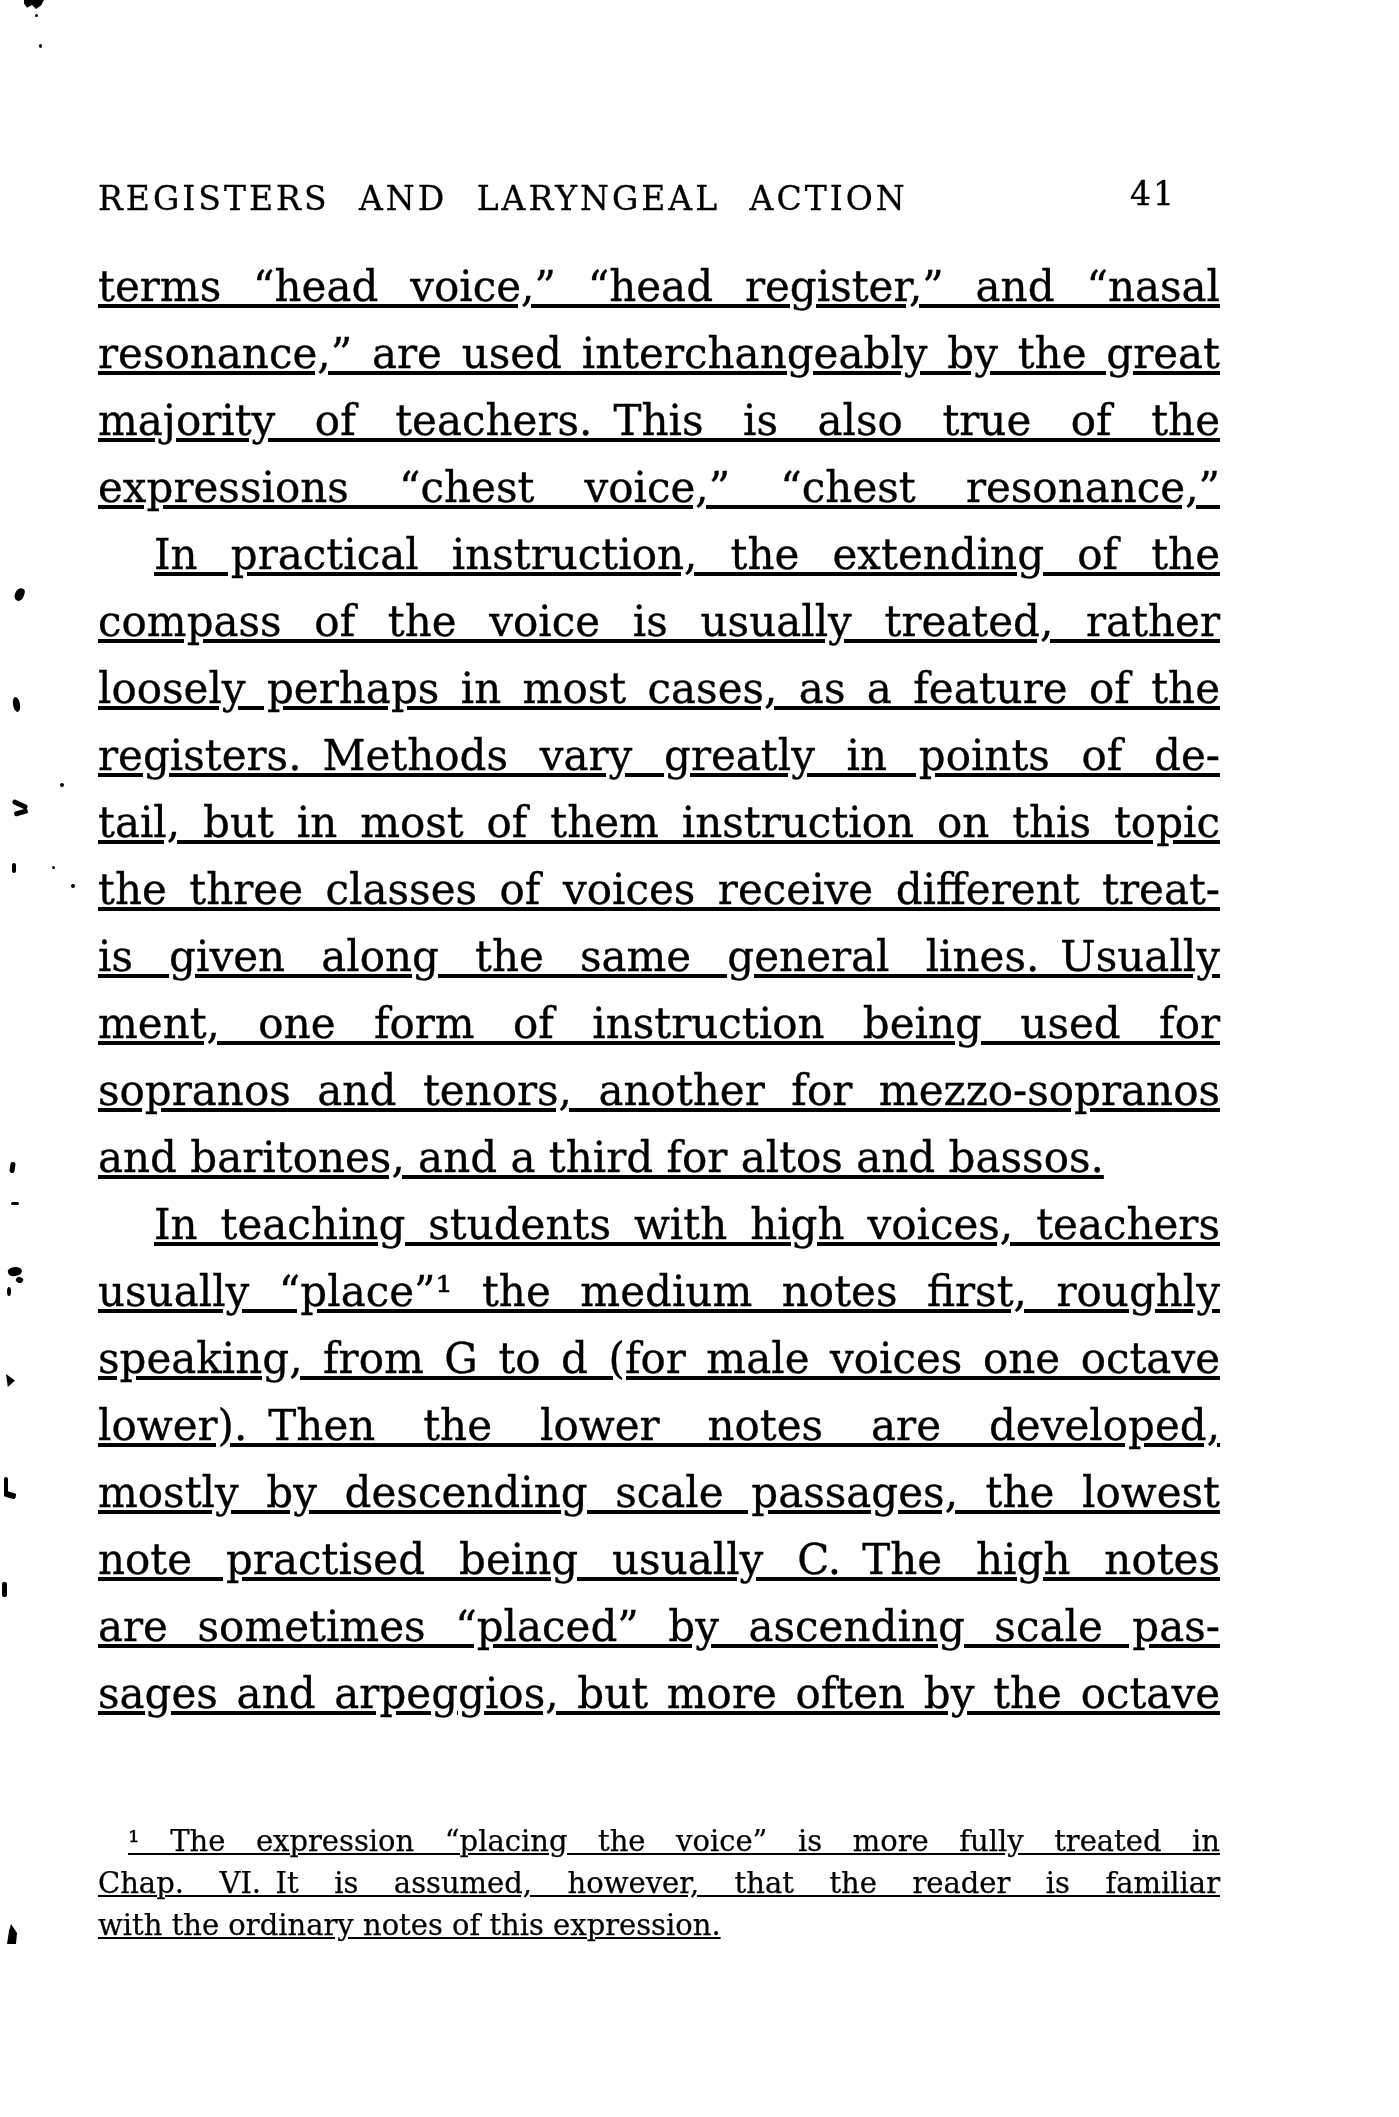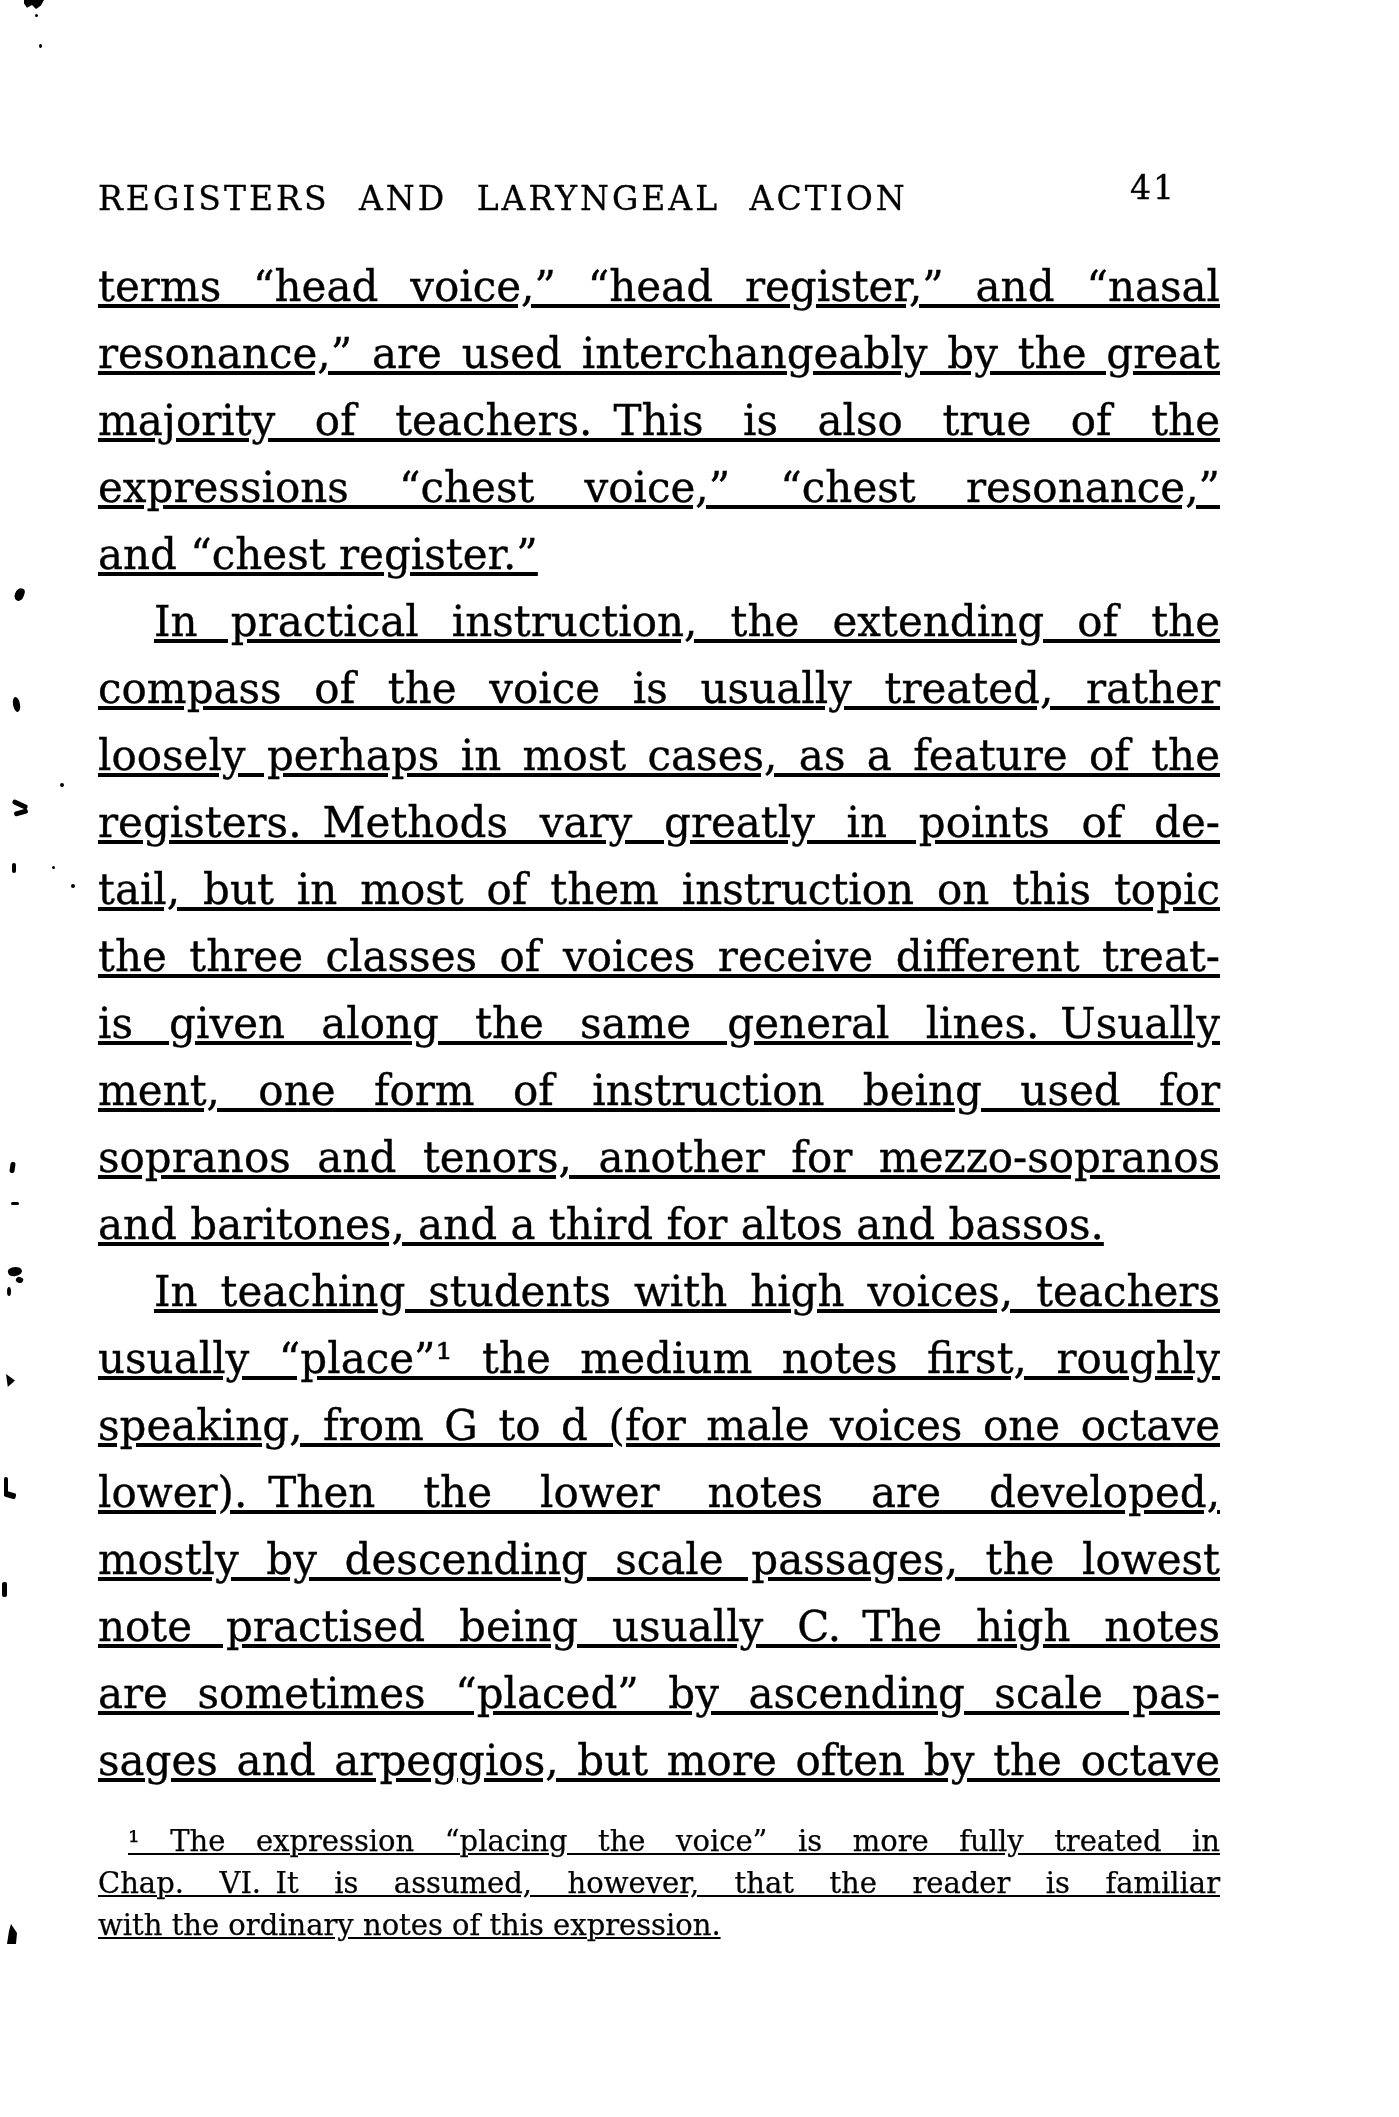--- a/index.html
+++ b/index.html
@@ -23,21 +23,21 @@
     width: 1122px;
     text-align: left;
     font-size: 33px;
     letter-spacing: 3px;
     word-spacing: 16px;
     white-space: nowrap;
     -webkit-text-stroke: 0.3px #000;
   }
   .page-number {
     position: absolute;
-    top: 168px;
+    top: 174px;
     left: 1130px;
     font-size: 33px;
     letter-spacing: 2px;
     -webkit-text-stroke: 0.3px #000;
   }
   .body-text {
     position: absolute;
     top: 253px;
     left: 98px;
     width: 1122px;
@@ -76,21 +76,20 @@
 
   <div class="running-head">REGISTERS AND LARYNGEAL ACTION</div>
 
   <div class="page-number">41</div>
 
   <div class="body-text">
       <div class="line">terms “head voice,” “head register,” and “nasal</div>
       <div class="line">resonance,” are used interchangeably by the great</div>
       <div class="line">majority of teachers. This is also true of the</div>
       <div class="line">expressions “chest voice,” “chest resonance,”</div>
-      <div class="line no-just">and “chest register.”</div>
       <div class="line indent">In practical instruction, the extending of the</div>
       <div class="line">compass of the voice is usually treated, rather</div>
       <div class="line">loosely perhaps in most cases, as a feature of the</div>
       <div class="line">registers. Methods vary greatly in points of de-</div>
       <div class="line">tail, but in most of them instruction on this topic</div>
       <div class="line">the three classes of voices receive different treat-</div>
       <div class="line">is given along the same general lines. Usually</div>
       <div class="line">ment, one form of instruction being used for</div>
       <div class="line">sopranos and tenors, another for mezzo-sopranos</div>
       <div class="line no-just">and baritones, and a third for altos and bassos.</div>

